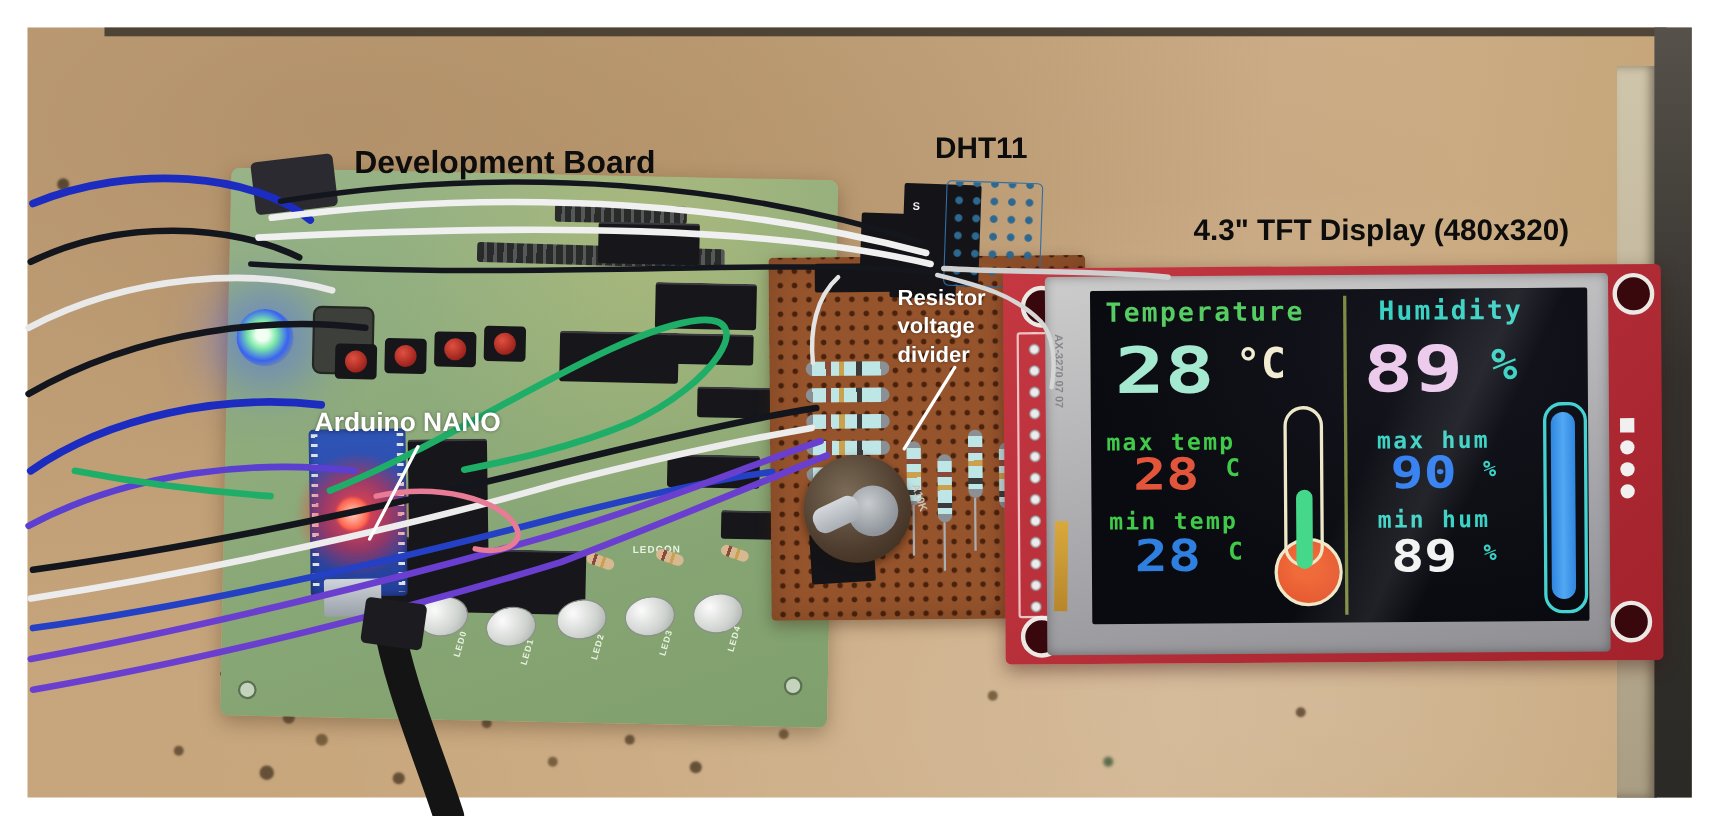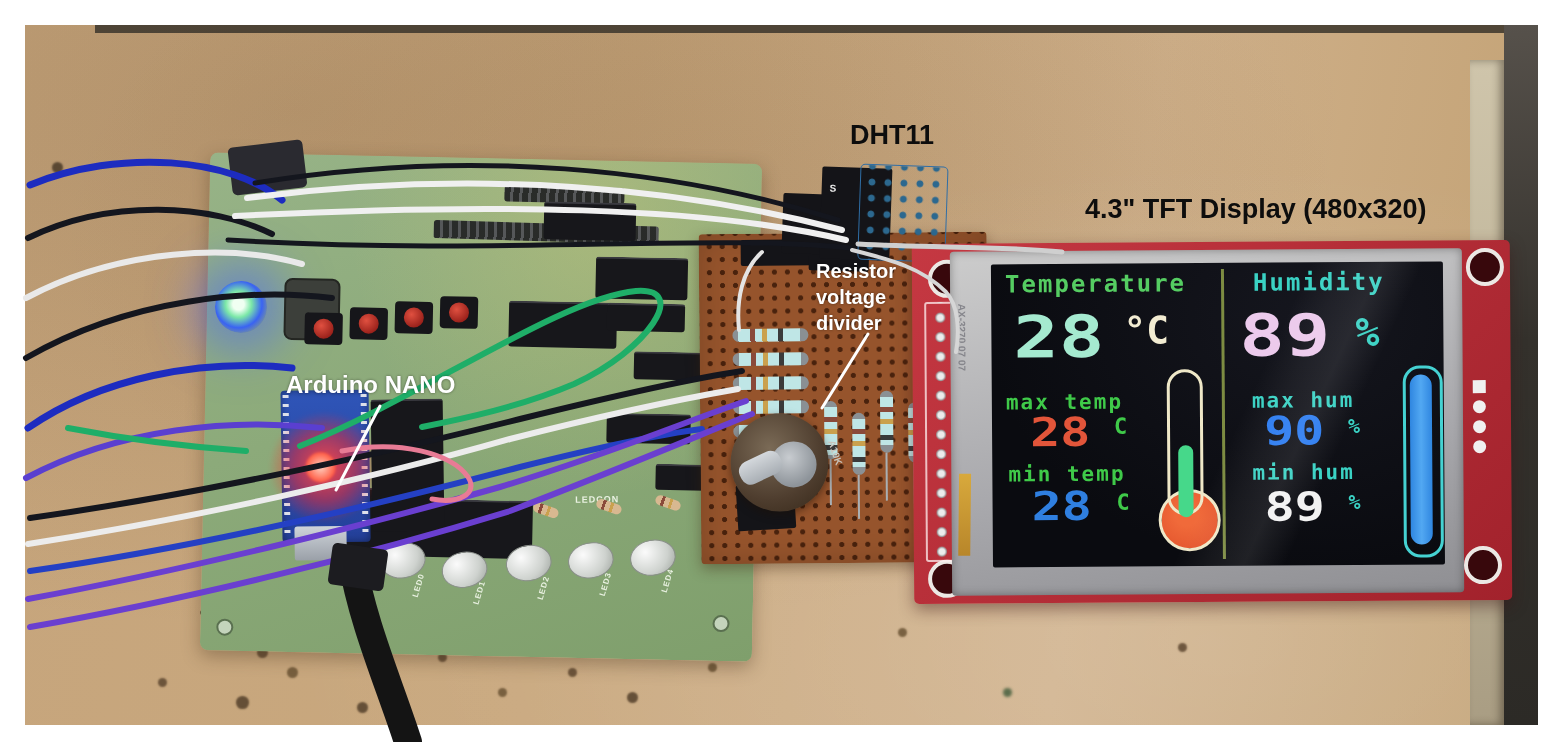--- a/index.html
+++ b/index.html
@@ -268,20 +268,21 @@
       <path d="M 28,599 C 180,571 360,527 500,487 C 610,454 692,419 746,401" stroke="#6a3fd0" stroke-width="6"></path>
       <path d="M 30,627 C 190,599 370,554 510,511 C 620,469 702,434 752,414" stroke="#6a3fd0" stroke-width="6"></path>
       <path d="M 342,451 C 400,439 452,454 468,477 C 479,494 458,504 432,499" stroke="#e87b95" stroke-width="5"></path>
       <path d="M 352,560 C 362,622 390,686 408,742" stroke="#141414" stroke-width="28"></path>
       <path d="M 868,334 L 822,408" stroke="#ffffff" stroke-width="3"></path>
       <path d="M 380,406 L 336,490" stroke="#ffffff" stroke-width="3"></path>
     </g>
   </svg>
   <div class="abs" style="left:330px;top:546px;width:56px;height:42px;background:#1c1c20;border-radius:5px;transform:rotate(8deg);"></div>
 
+  <div class="abs anno" style="left:322px;top:132px;font-size:29px;">Development Board</div>
   <div class="abs anno" style="left:850px;top:120px;font-size:27px;">DHT11</div>
   <div class="abs anno" style="left:1085px;top:194px;font-size:27px;">4.3" TFT Display (480x320)</div>
   <div class="abs anno-w" style="left:286px;top:371px;font-size:24px;">Arduino NANO</div>
   <div class="abs anno-w" style="left:816px;top:258px;font-size:20px;line-height:26px;">
     <span style="display:block;">Resistor</span>
     <span style="display:block;">voltage</span>
     <span style="display:block;">divider</span>
   </div>
 </div>
 

